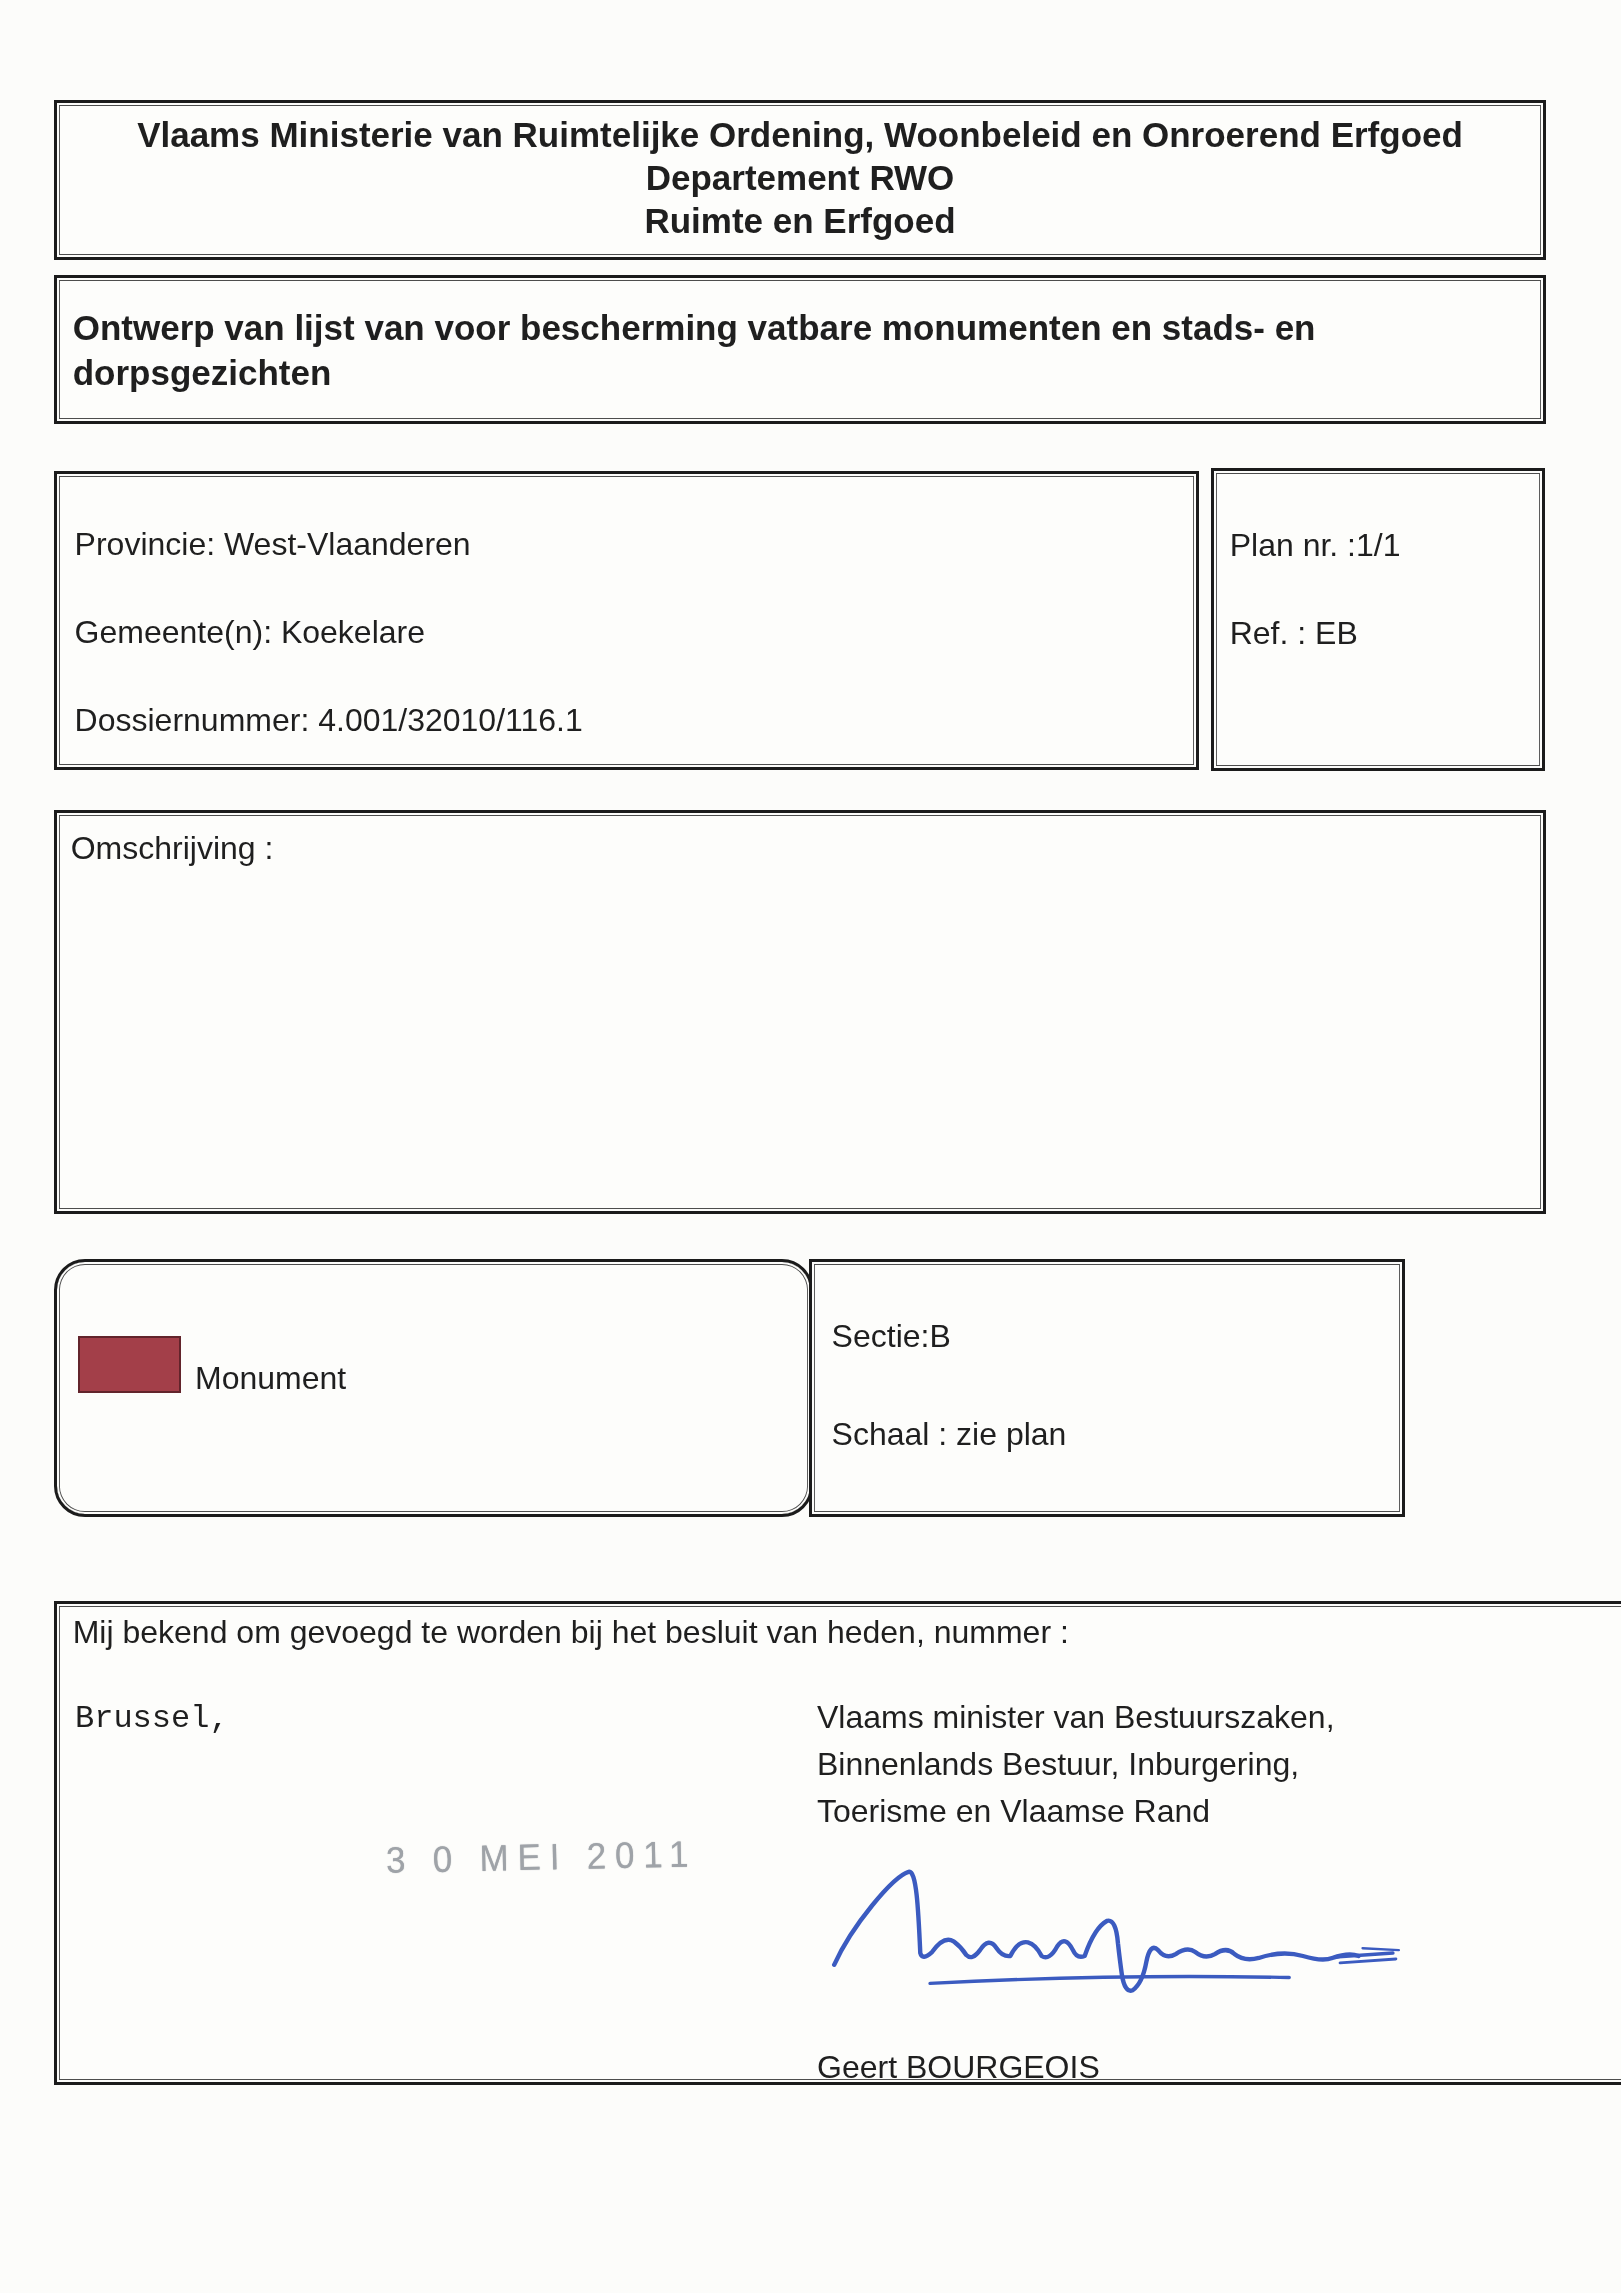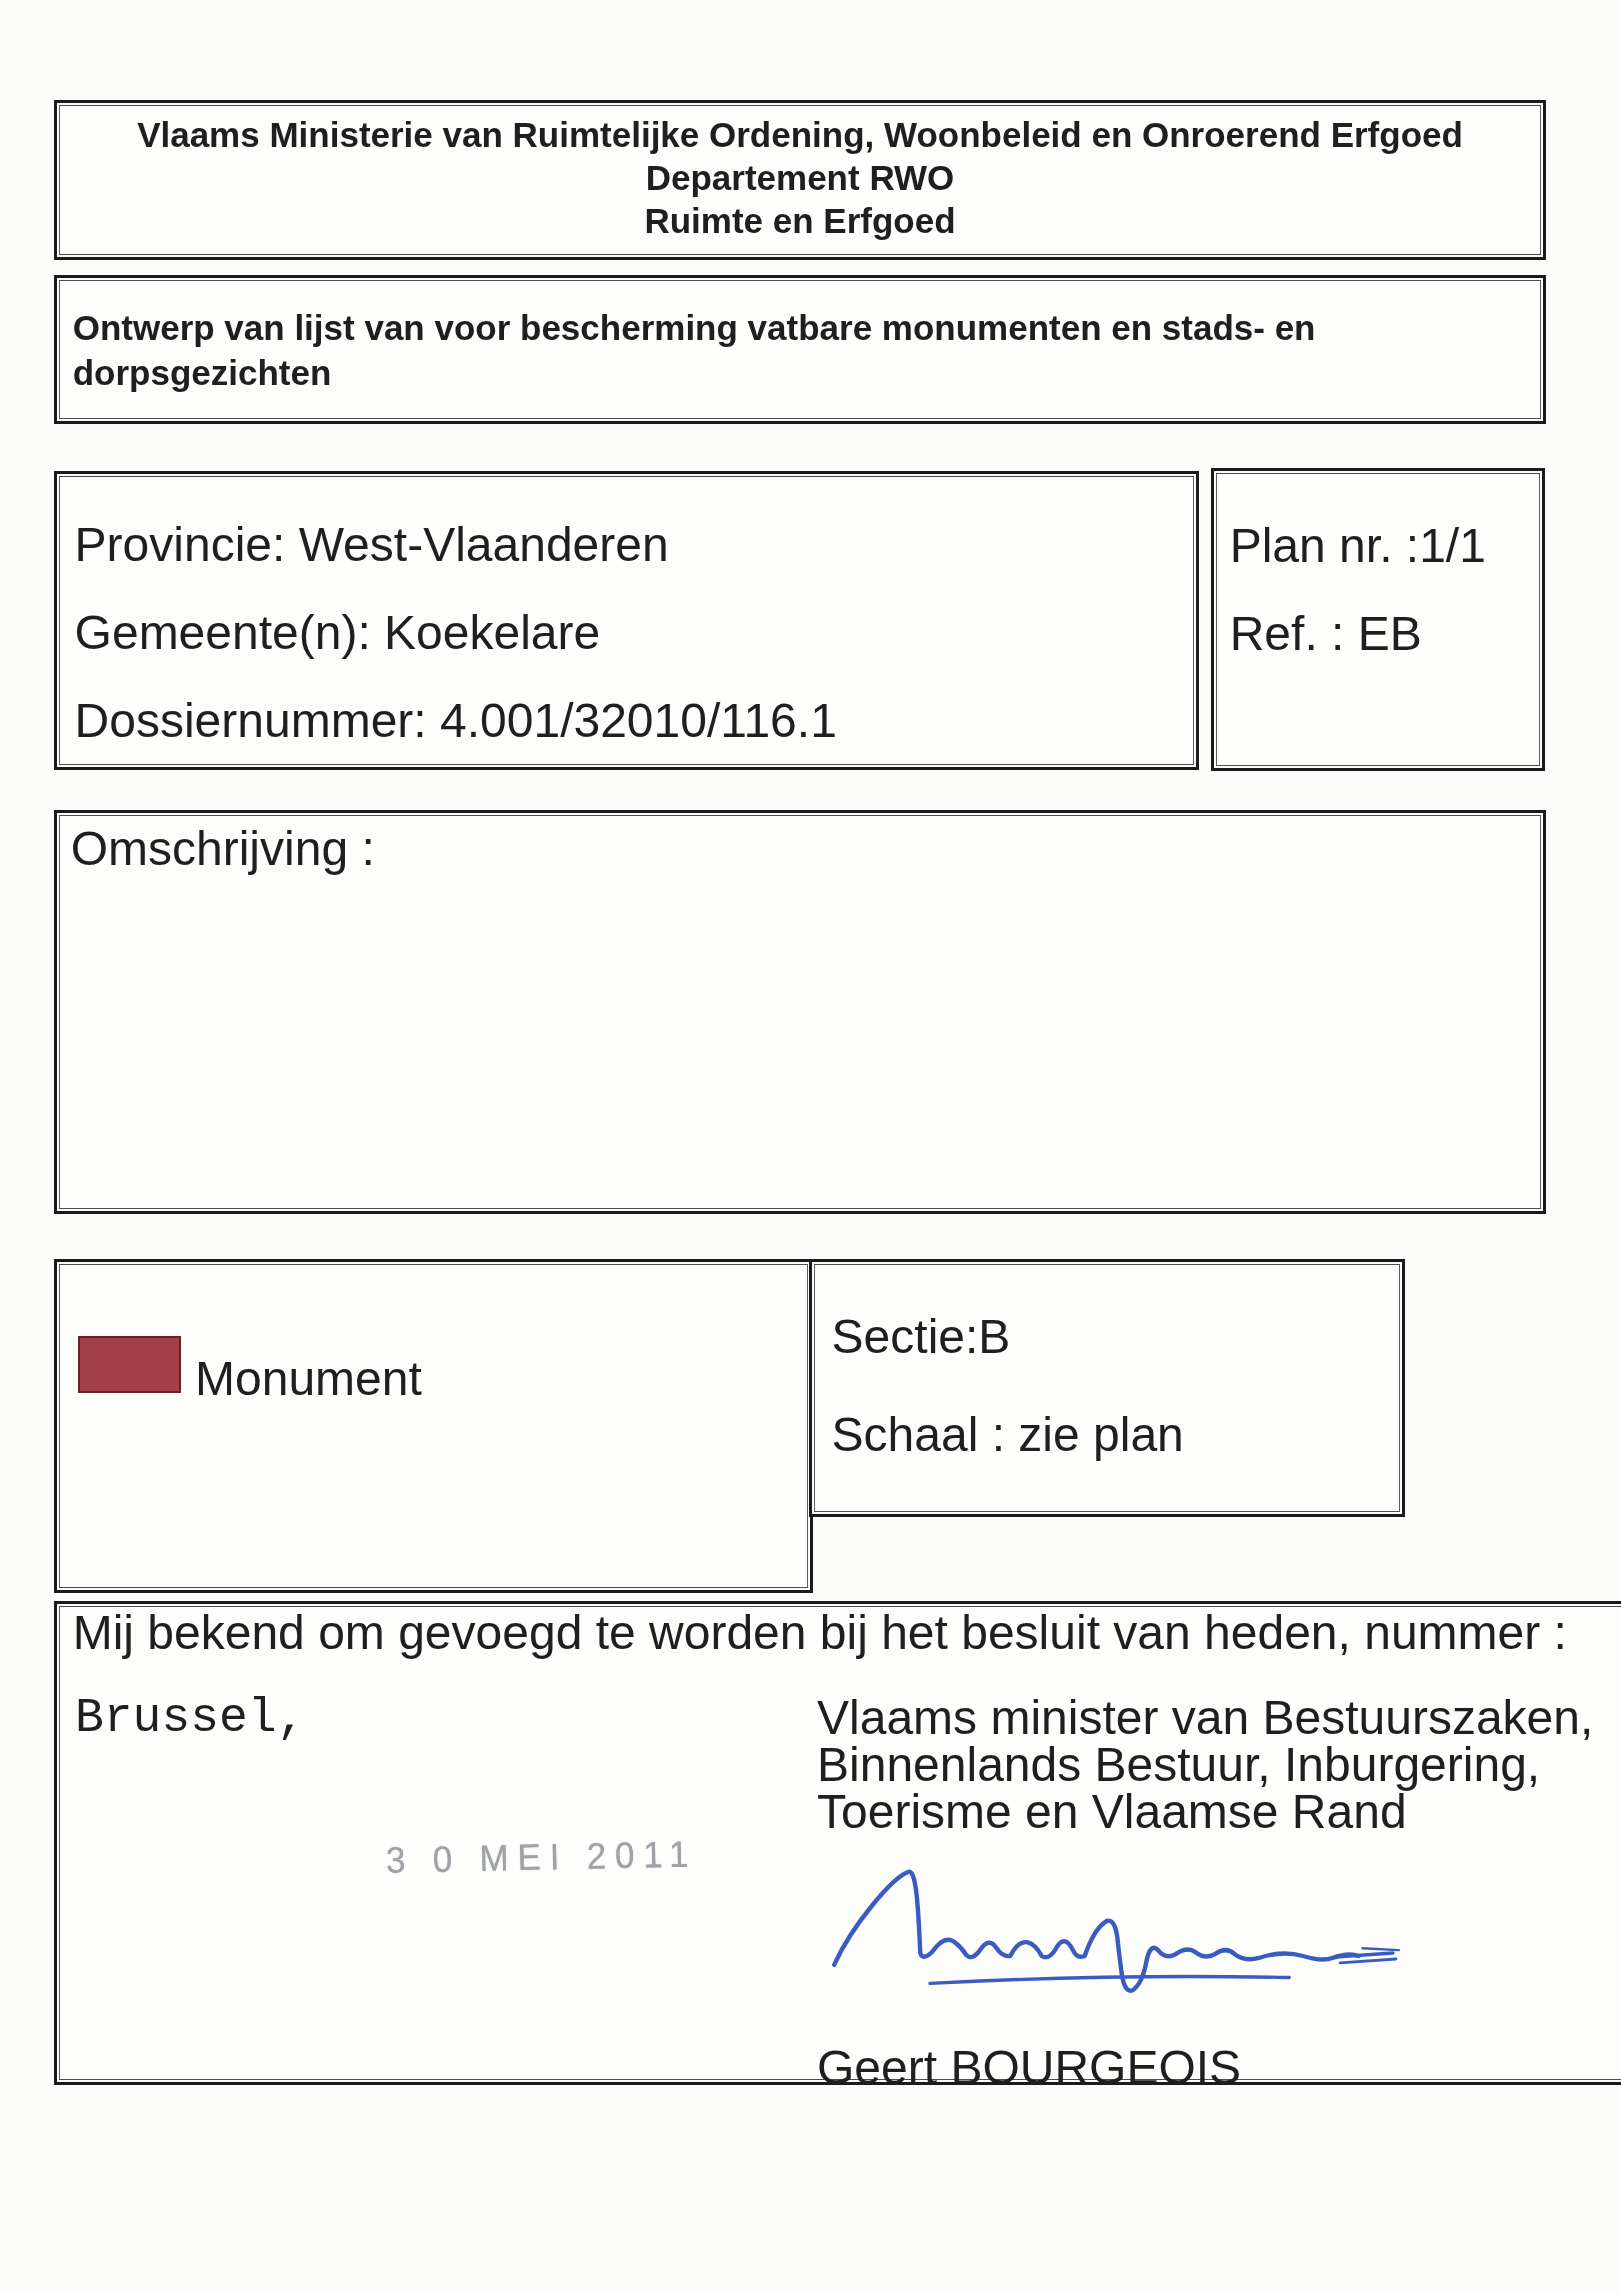--- a/index.html
+++ b/index.html
@@ -14,21 +14,21 @@
   .docbox{
     position:absolute;
     box-sizing:border-box;
     border:3.9px solid #1b1b1b;
     box-shadow: inset 0 0 0 2px #fcfcfa, inset 0 0 0 2.9px #4d4d4d;
     background:#fdfdfb;
   }
   .prelines{white-space:pre-line;}
   .bold{font-weight:700;}
   .t36{font-size:35px;}
-  .t37{font-size:48px;}
+  .t37{font-size:32px;}
   .center{text-align:center;}
   .abs{position:absolute;}
   .line{line-height:43px;margin:0 0 45px 0;}
   .swatch{
     position:absolute;
     box-sizing:border-box;
     border:2px solid #62242b;
   }
   .stamp{
     position:absolute;
@@ -65,21 +65,21 @@
 
   <div class="docbox" style="left:1211px;top:468px;width:334px;height:303px;padding:53px 0 0 15.7px;">
     <div class="line t37">Plan nr. :1/1</div>
     <div class="line t37">Ref. : EB</div>
   </div>
 
   <div class="docbox" style="left:54px;top:810px;width:1492px;height:404px;padding:12.7px 0 0 13.7px;">
     <div class="t37" style="line-height:45px;">Omschrijving :</div>
   </div>
 
-  <div class="docbox" style="left:54px;top:1259px;width:759px;height:334px;">
+  <div class="docbox" style="left:54px;top:1259px;width:759px;height:258px;border-radius:31px;">
     <div class="swatch" style="left: 20.6px; top: 74px; width: 103px; height: 57px; background-color: rgb(163, 63, 73);"></div>
     <div class="abs t37" style="left:138px;top:95px;line-height:43px;">Monument</div>
   </div>
 
   <div class="docbox" style="left:809px;top:1259px;width:596px;height:258px;padding-left:27px;">
     <div class="abs t37" style="left:19.6px;top:53px;line-height:43px;">Sectie:B</div>
     <div class="abs t37" style="left:19.6px;top:151px;line-height:43px;">Schaal : zie plan</div>
   </div>
 
   <div class="docbox" style="left:54px;top:1601px;width:1620px;height:484px;">

